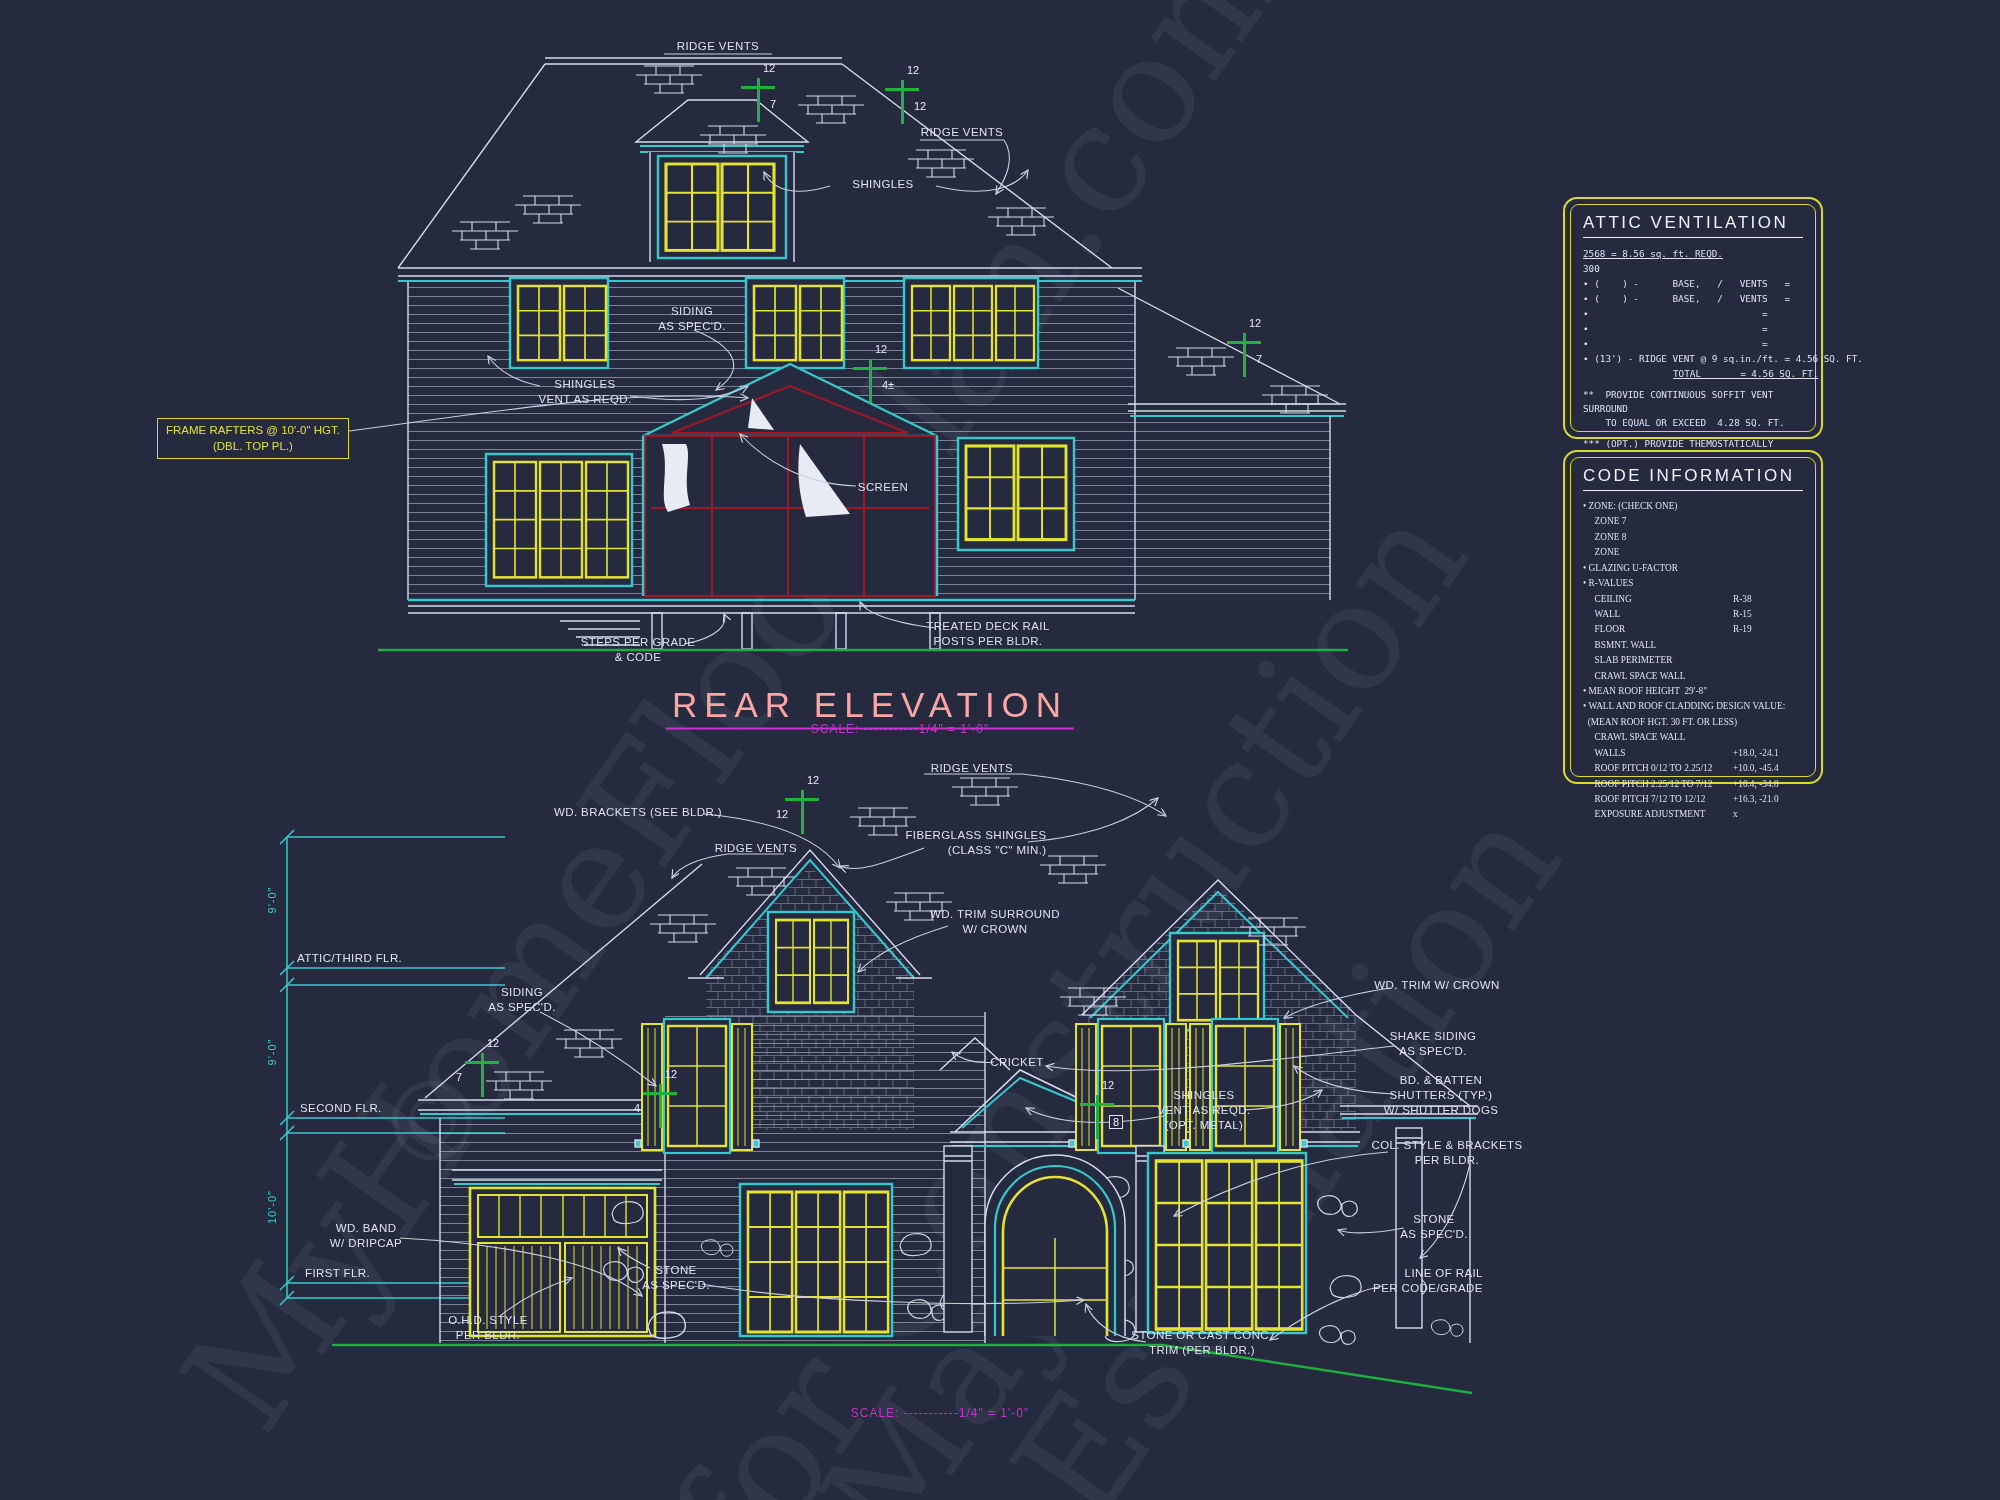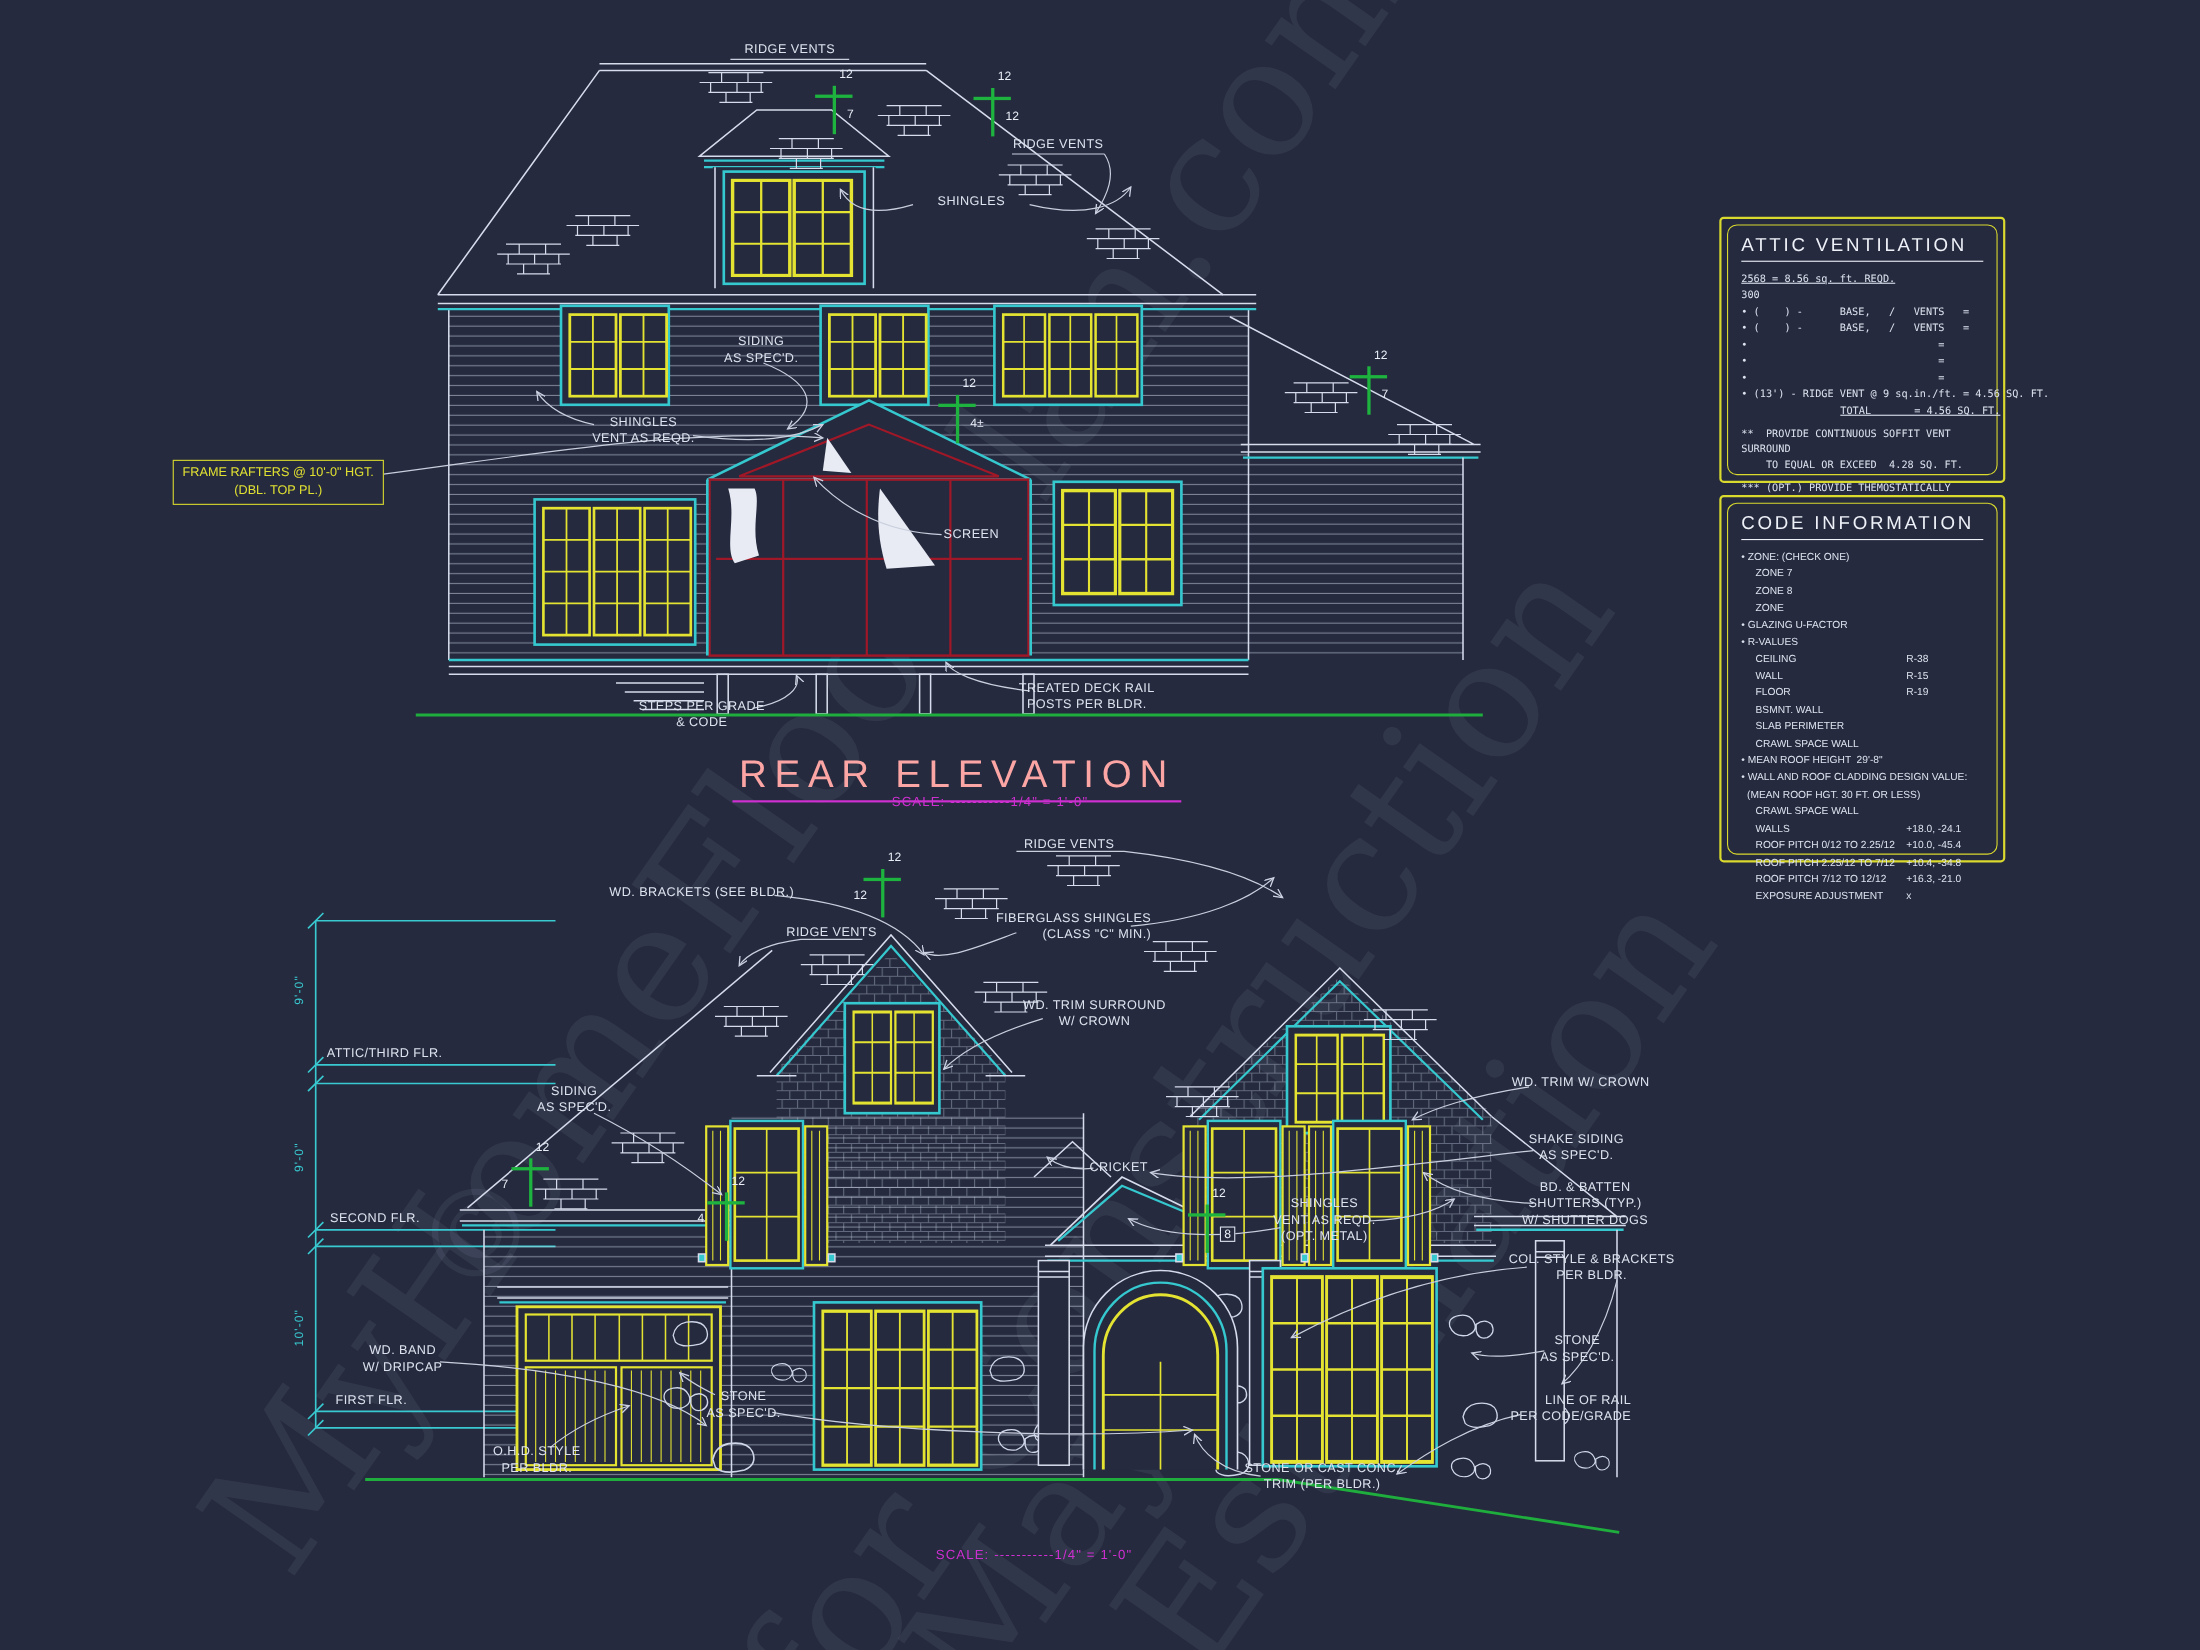--- a/index.html
+++ b/index.html
@@ -25,29 +25,29 @@
   .pitch .rise{left:5px;top:-24px;}
   .pitch.run-right .run{left:12px;top:12px;}
   .pitch.run-left  .run{left:-26px;top:10px;}
   .pitch.boxed .run{border:1.2px solid #dfe4f0;padding:0 3px;background:#252a3e;}
   
   .dtitle{position:absolute;transform:translate(-50%,-50%);color:#fca5a5;font-size:35px;
        letter-spacing:7px;border-bottom:2px solid #cd2fd0;padding:0 6px 3px 6px;white-space:nowrap;}
   .dscale{position:absolute;transform:translate(-50%,-50%);color:#cd2fd0;font-size:12px;
        letter-spacing:1px;white-space:nowrap;}
   
-  .panel{position:absolute;border:2px solid #d9d92e;border-radius:4px;padding:5px;background:#252a3e;}
+  .panel{position:absolute;border:2px solid #d9d92e;border-radius:14px;padding:5px;background:#252a3e;}
   .panel .inner{border:1.5px solid #d9d92e;border-radius:9px;padding:8px 12px 12px 12px;height:100%;box-sizing:border-box;}
   .ptitle{color:#eef1f8;font-size:17px;letter-spacing:2.5px;border-bottom:1.4px solid #eef1f8;
        padding-bottom:4px;margin-bottom:8px;white-space:nowrap;}
   .pline{color:#dde2ee;font-family:"DejaVu Sans Mono",monospace;font-size:9.3px;line-height:1.62;white-space:pre;}
   .u{text-decoration:underline;}
   .pnote{color:#dde2ee;font-family:"DejaVu Sans Mono",monospace;font-size:9.3px;line-height:1.5;
        white-space:pre-wrap;margin-top:7px;}
-  .crow{display:flex;color:#dde2ee;font-family:Liberation Sans, sans-serif;font-size:9.3px;line-height:1.66;}
+  .crow{display:flex;color:#dde2ee;font-family:Liberation Serif, serif;font-size:9.3px;line-height:1.66;}
   .crow .ct{white-space:pre;min-width:150px;}
   .crow .cv{white-space:pre;}
 </style>
 </head>
 <body>
 
 <div id="canvas">
 
   <div class="wm" style="left:150px;top:1360px;font-size:150px;">MyHomeFloorPlan.com</div>
   <div class="wm" style="left:640px;top:1500px;font-size:150px;">for Construction</div>

